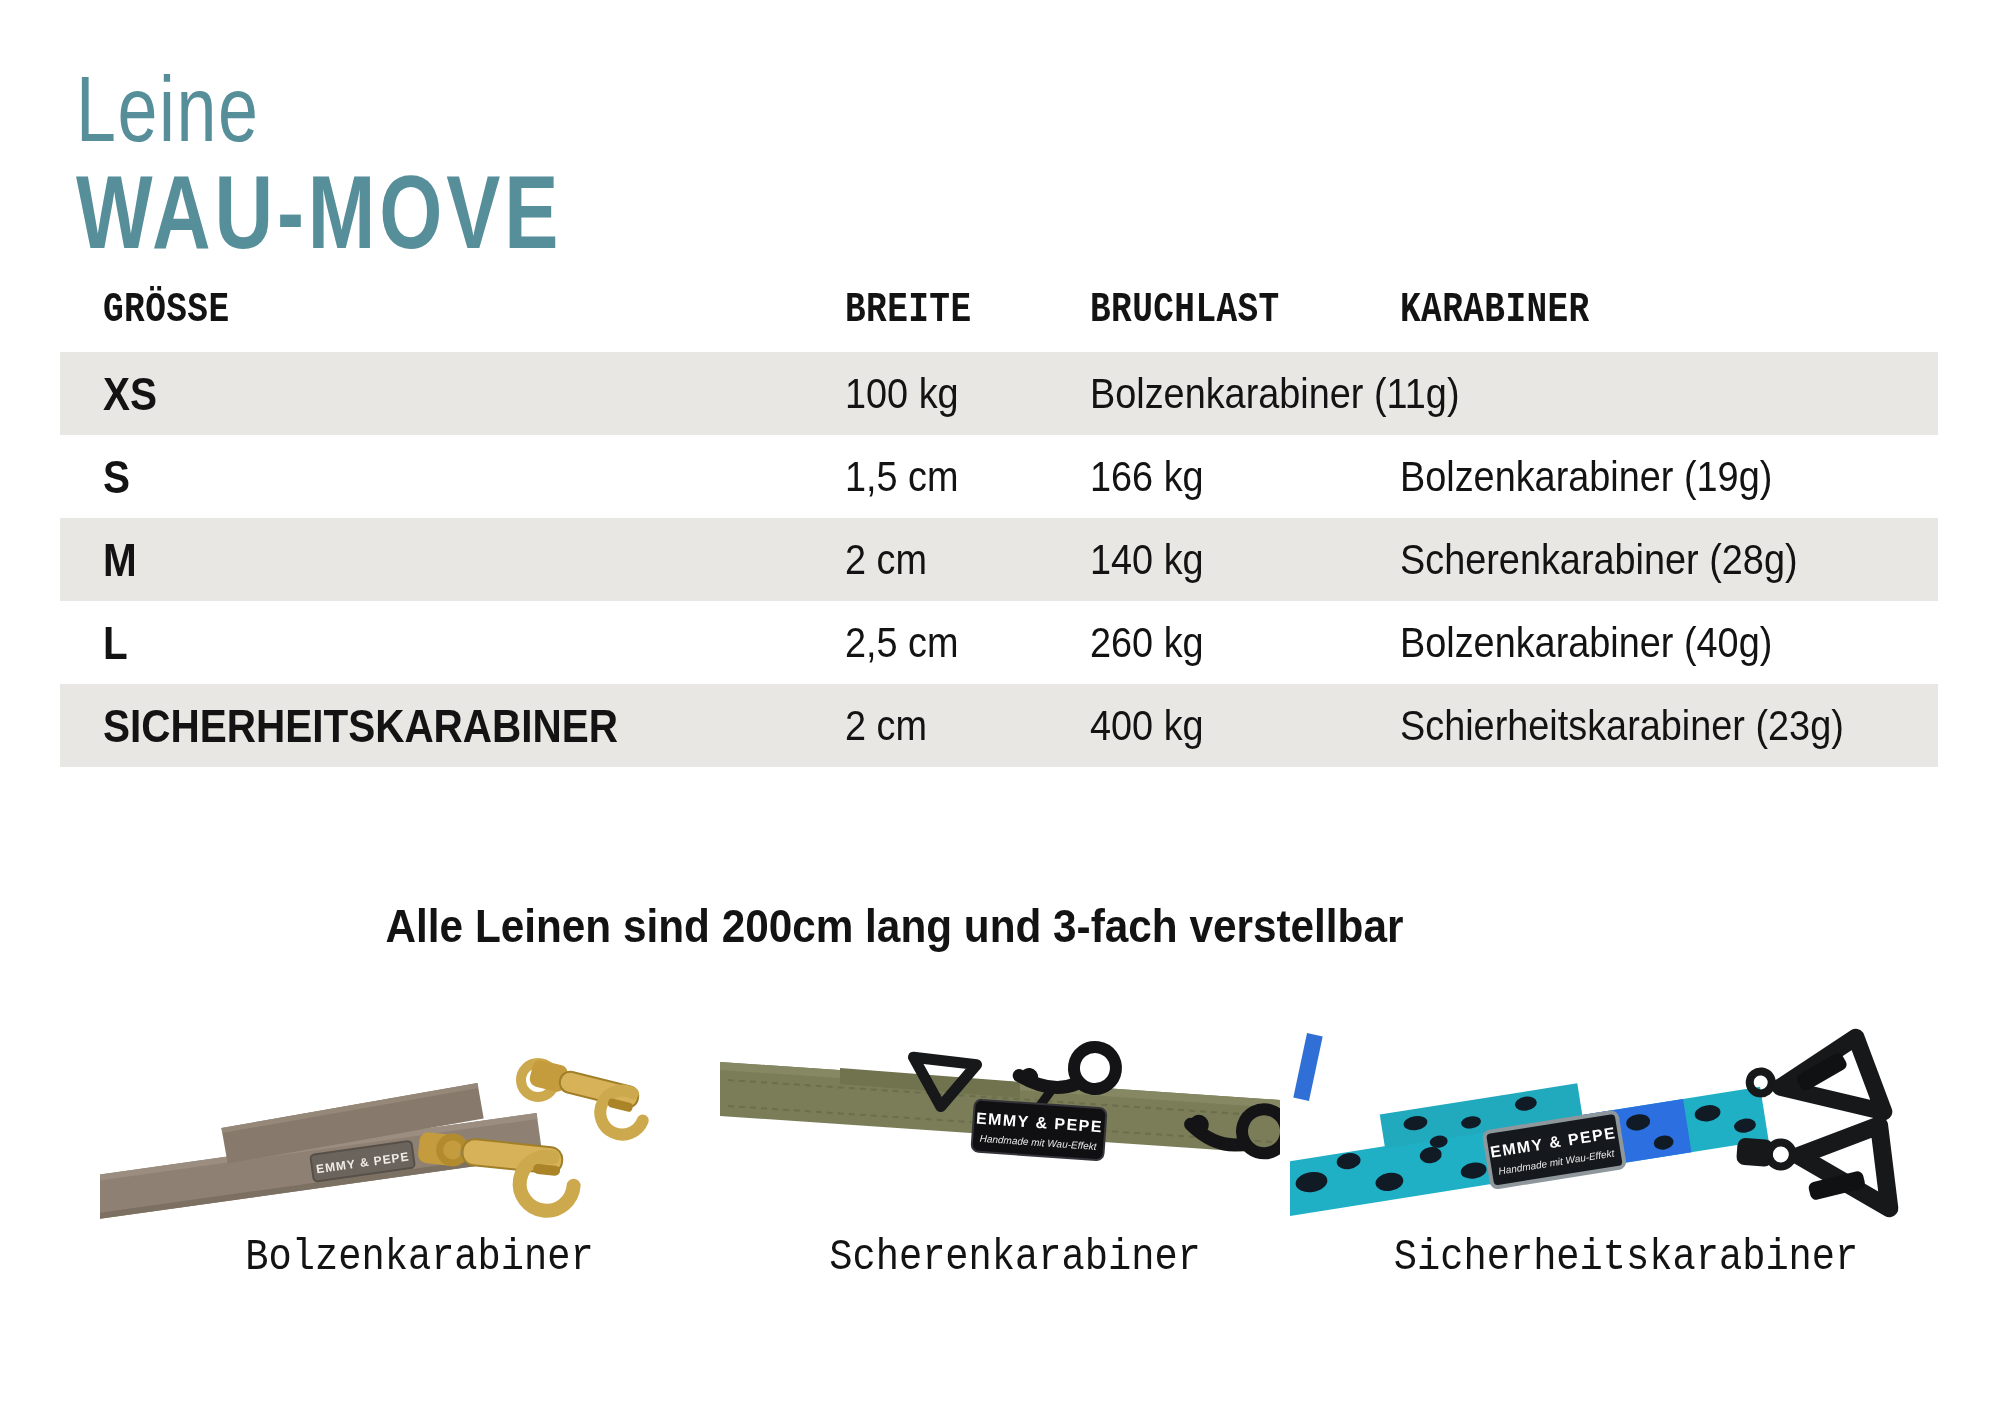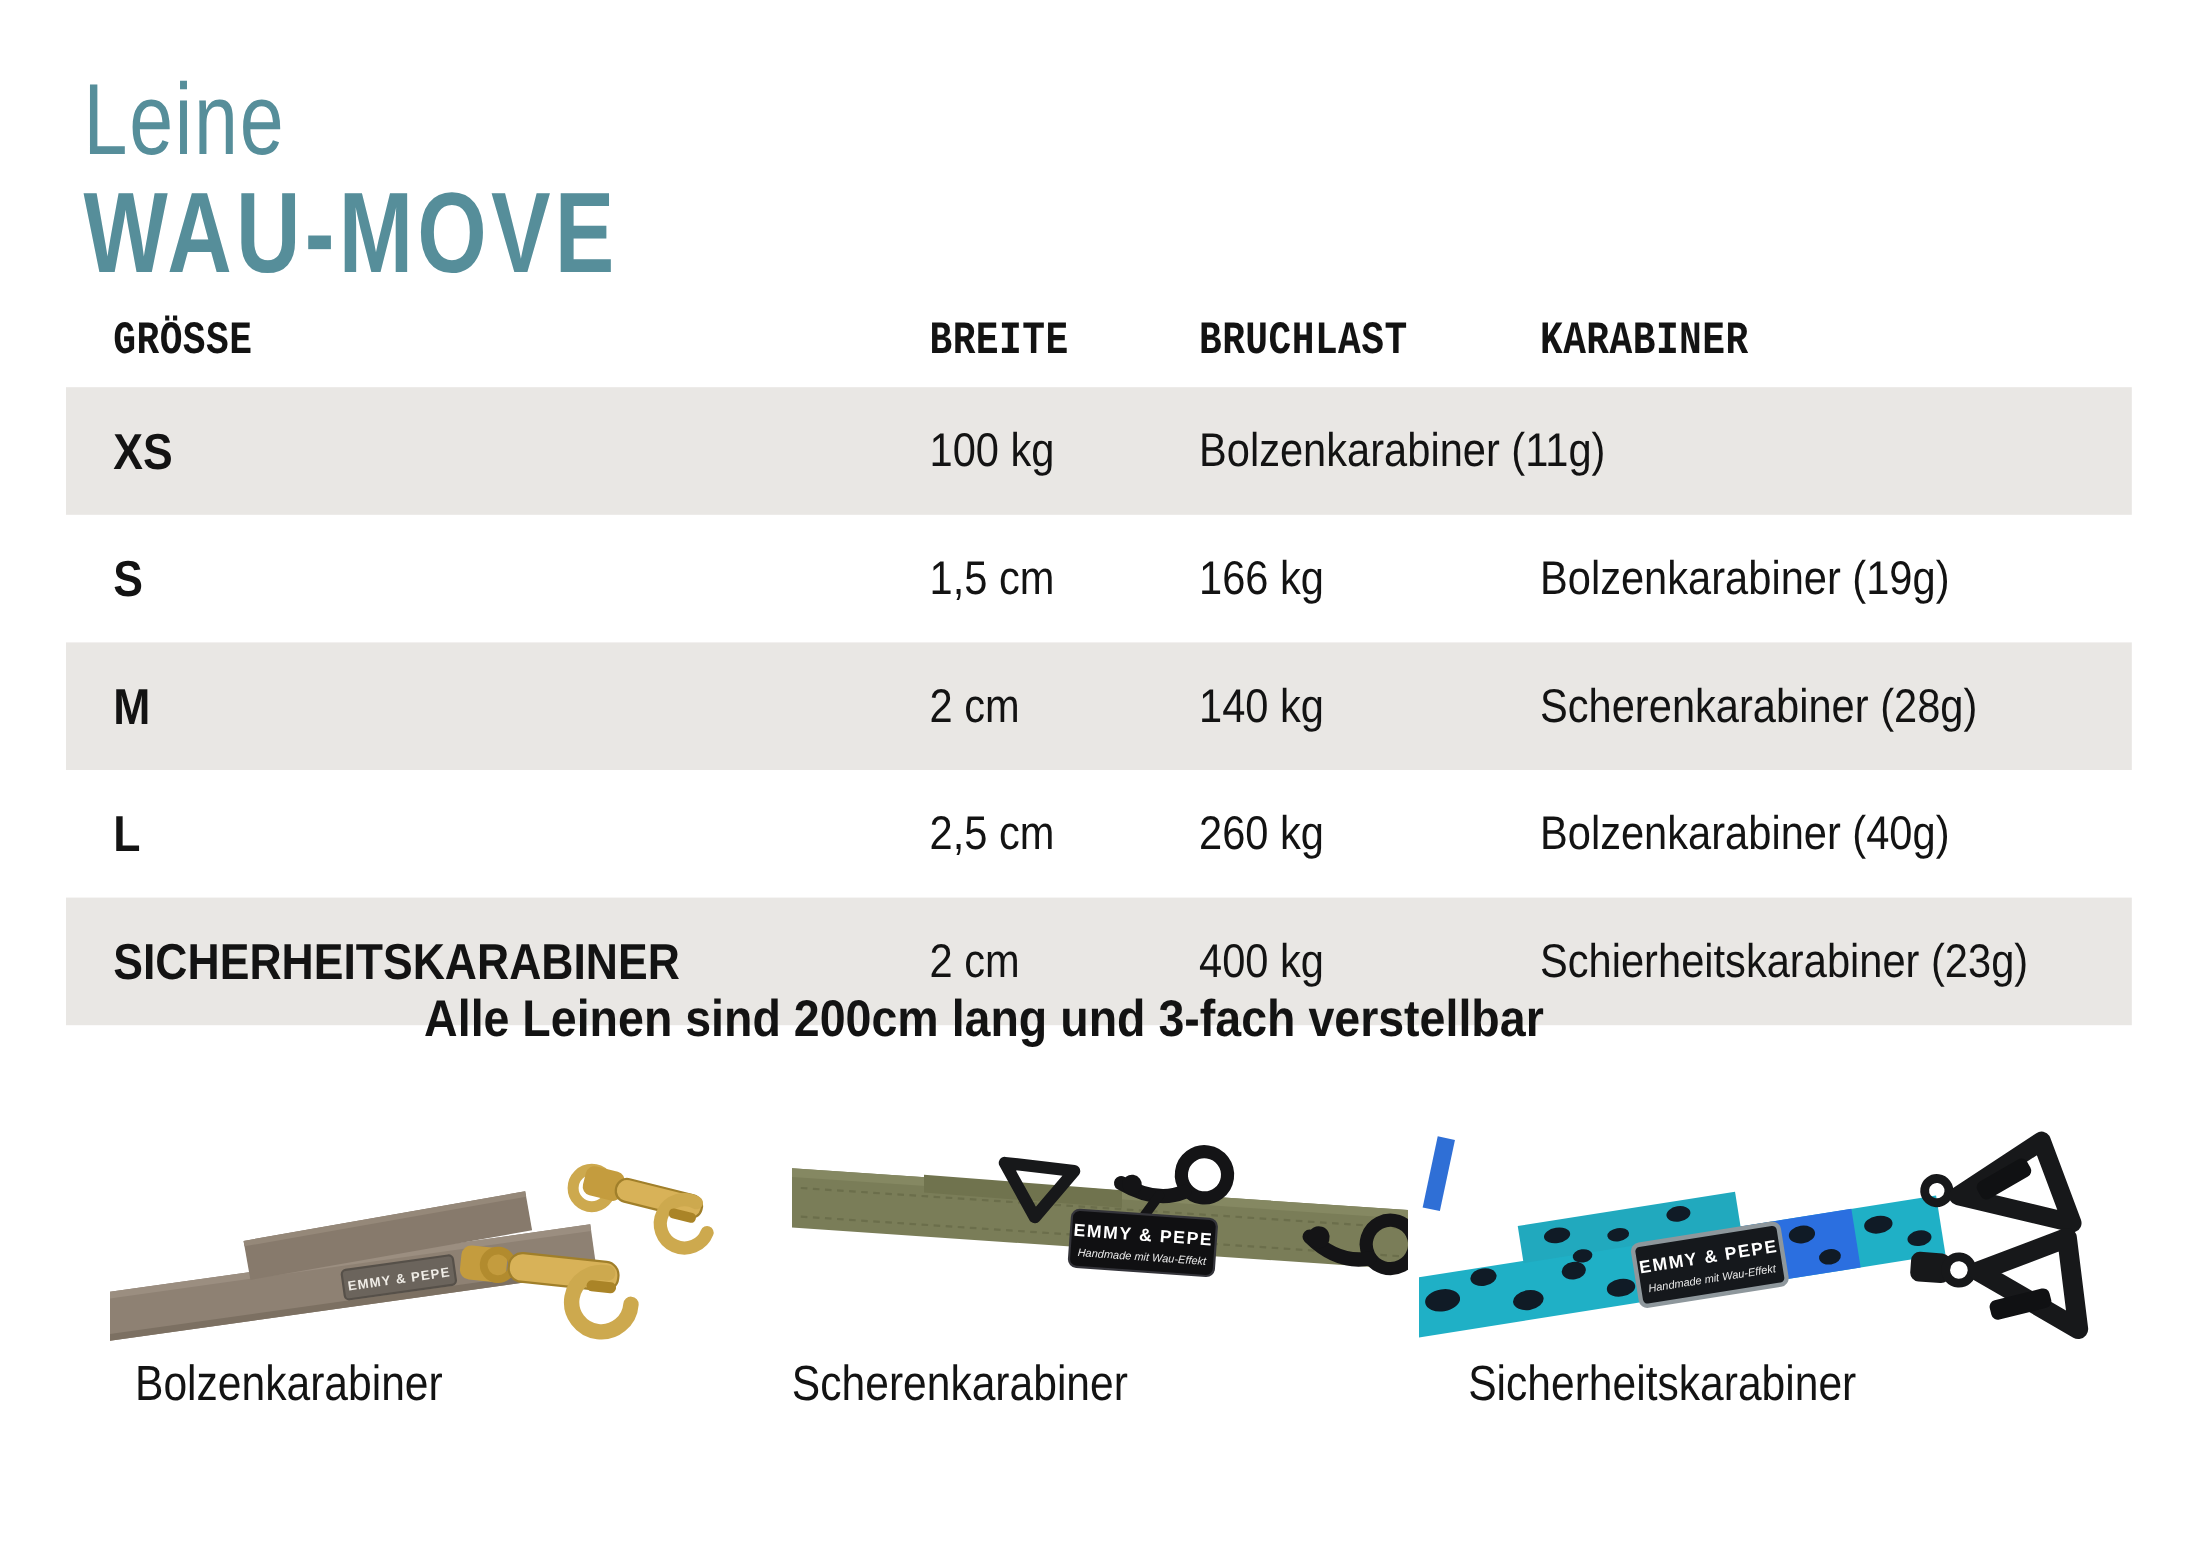--- a/index.html
+++ b/index.html
@@ -8,40 +8,40 @@
 
   
   .title-block{position:absolute;left:76px;top:62px;color:#568e9a;
                transform:scaleX(0.78);transform-origin:0 0;}
   .kicker{font-size:92px;font-weight:400;letter-spacing:2px;line-height:1.04;}
   .big-title{font-size:104px;font-weight:700;letter-spacing:5px;line-height:1;margin-top:2px;}
 
   
   .size-table{position:absolute;left:60px;top:268px;width:1878px;}
   .t-row{display:grid;grid-template-columns:742px 245px 310px 1fr;
-         align-items:center;padding-left:43px;height:116px;}
+         align-items:center;padding-left:43px;height:83px;}
   .t-head{height:84px;}
   .stripe{background:#e9e7e4;}
   .h-cell{font-weight:700;font-size:42px;letter-spacing:0.5px;font-family:Liberation Mono, monospace;}
   .c-size{font-weight:700;font-size:46px;}
   .c-val{font-size:43px;}
   .cond{display:inline-block;transform:scaleX(0.88);transform-origin:0 50%;white-space:nowrap;}
   .h-cell .cond{transform:scaleX(0.82);}
 
   
   .note{position:absolute;top:898px;left:0;width:1788px;text-align:center;
         font-size:47px;font-weight:700;}
   .note .cond-c{display:inline-block;transform:scaleX(0.9);transform-origin:50% 50%;white-space:nowrap;}
 
   
   .figure{position:absolute;}
   .fig-1{left:100px;top:1030px;}
   .fig-2{left:720px;top:1034px;}
   .fig-3{left:1290px;top:1018px;}
-  .fig-caption{position:absolute;top:1232px;font-size:45px;font-weight:400;}
+  .fig-caption{position:absolute;top:1232px;text-align:center;font-size:45px;font-weight:400;font-family:Liberation Mono, monospace;}
   .cap-1{left:100px;width:640px;}
   .cap-2{left:695px;width:640px;}
   .cap-3{left:1306px;width:640px;}
   .fig-caption .cond-c{display:inline-block;transform:scaleX(0.86);transform-origin:50% 50%;white-space:nowrap;}
 </style>
 </head>
 <body>
 
 <div class="page">
 

